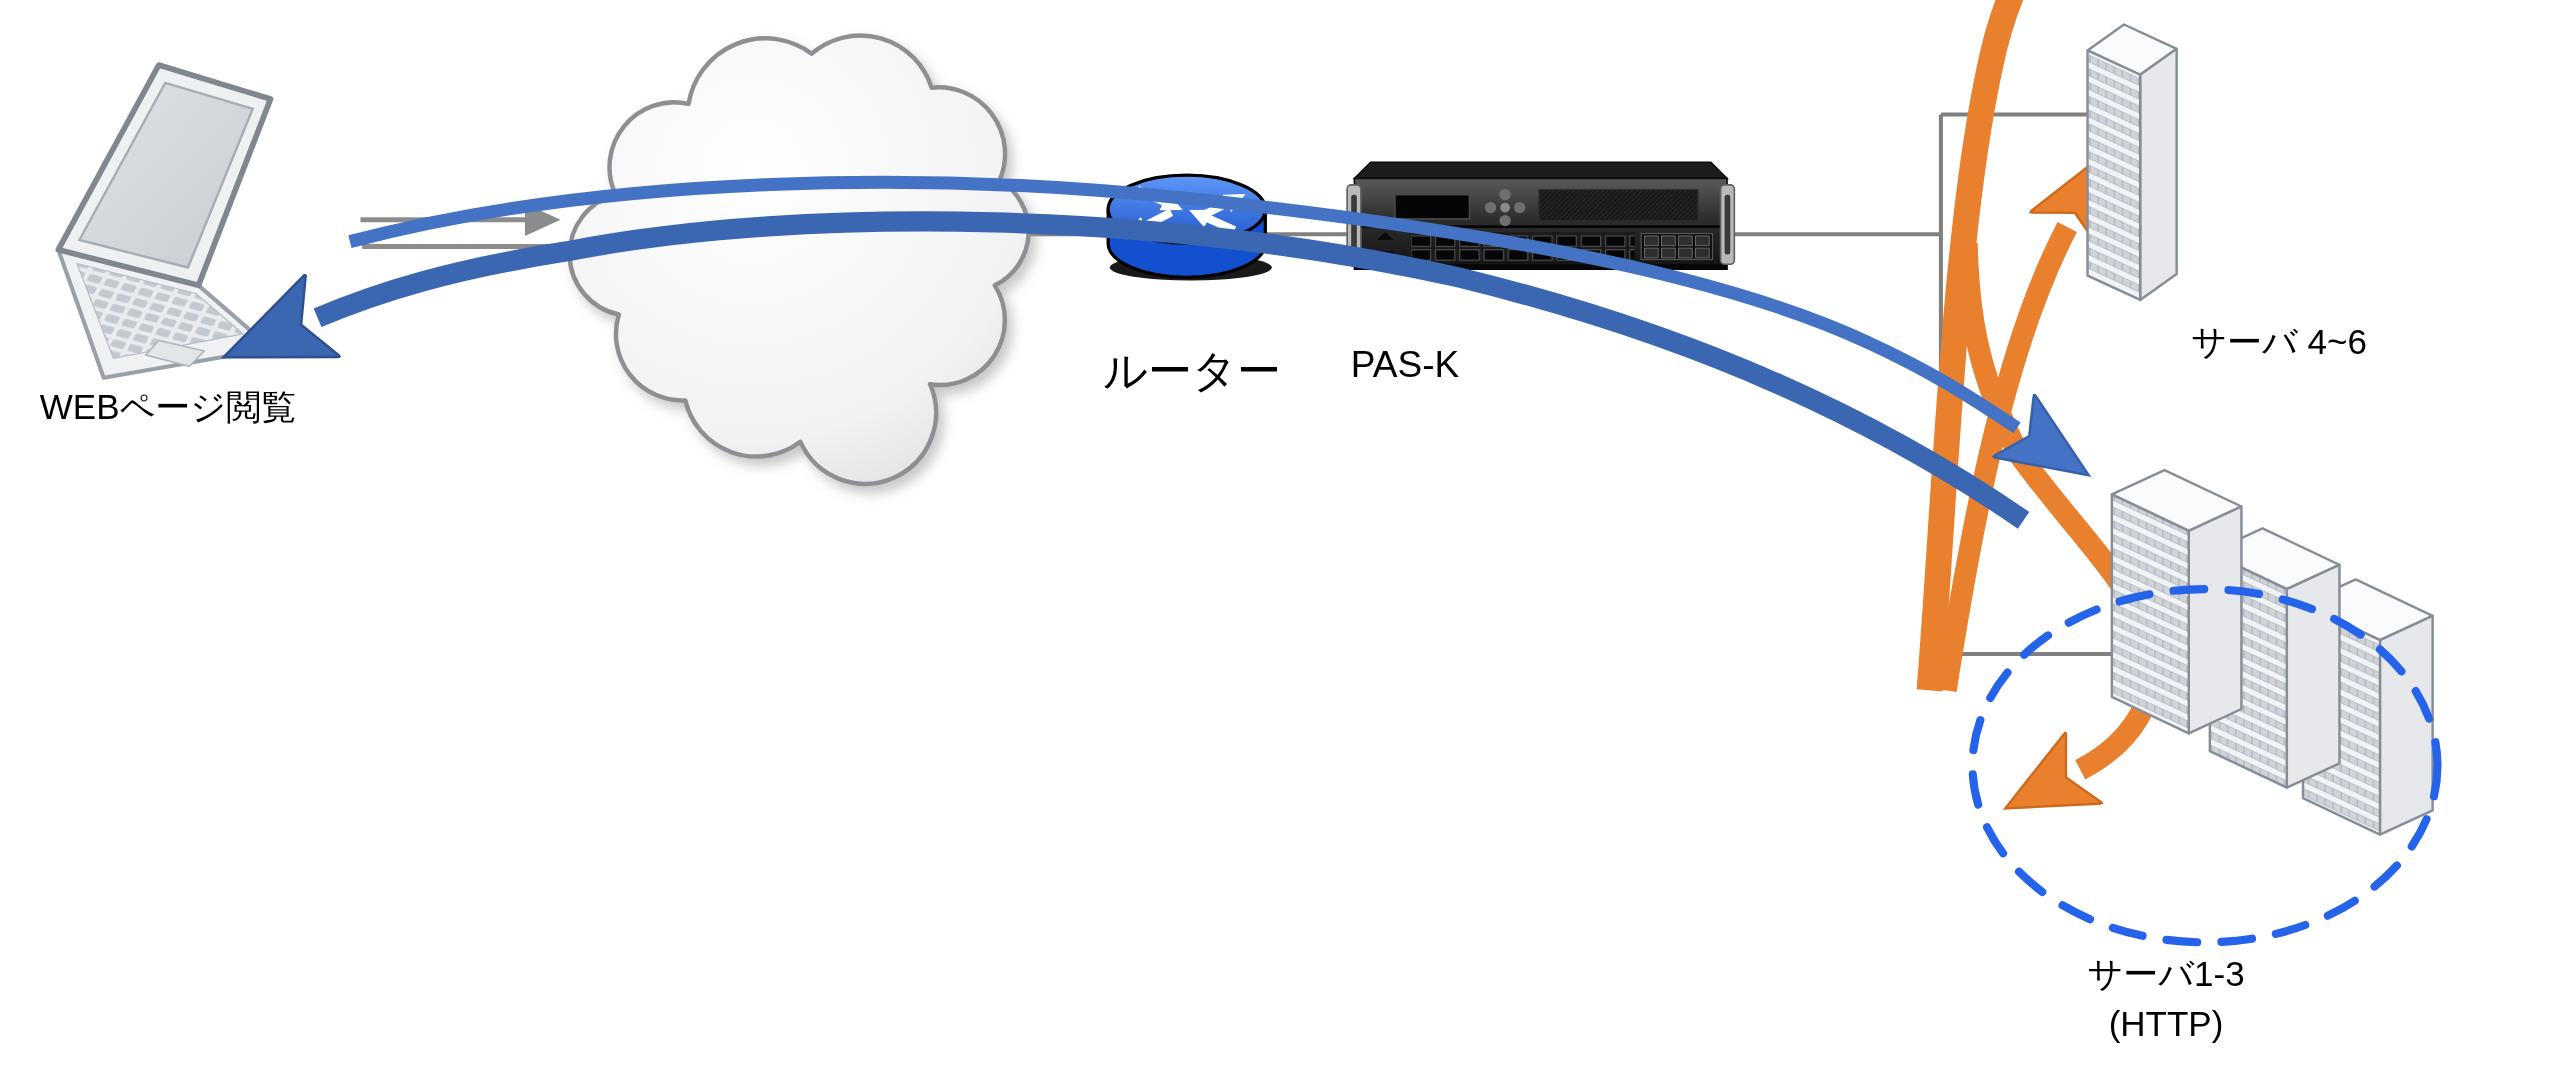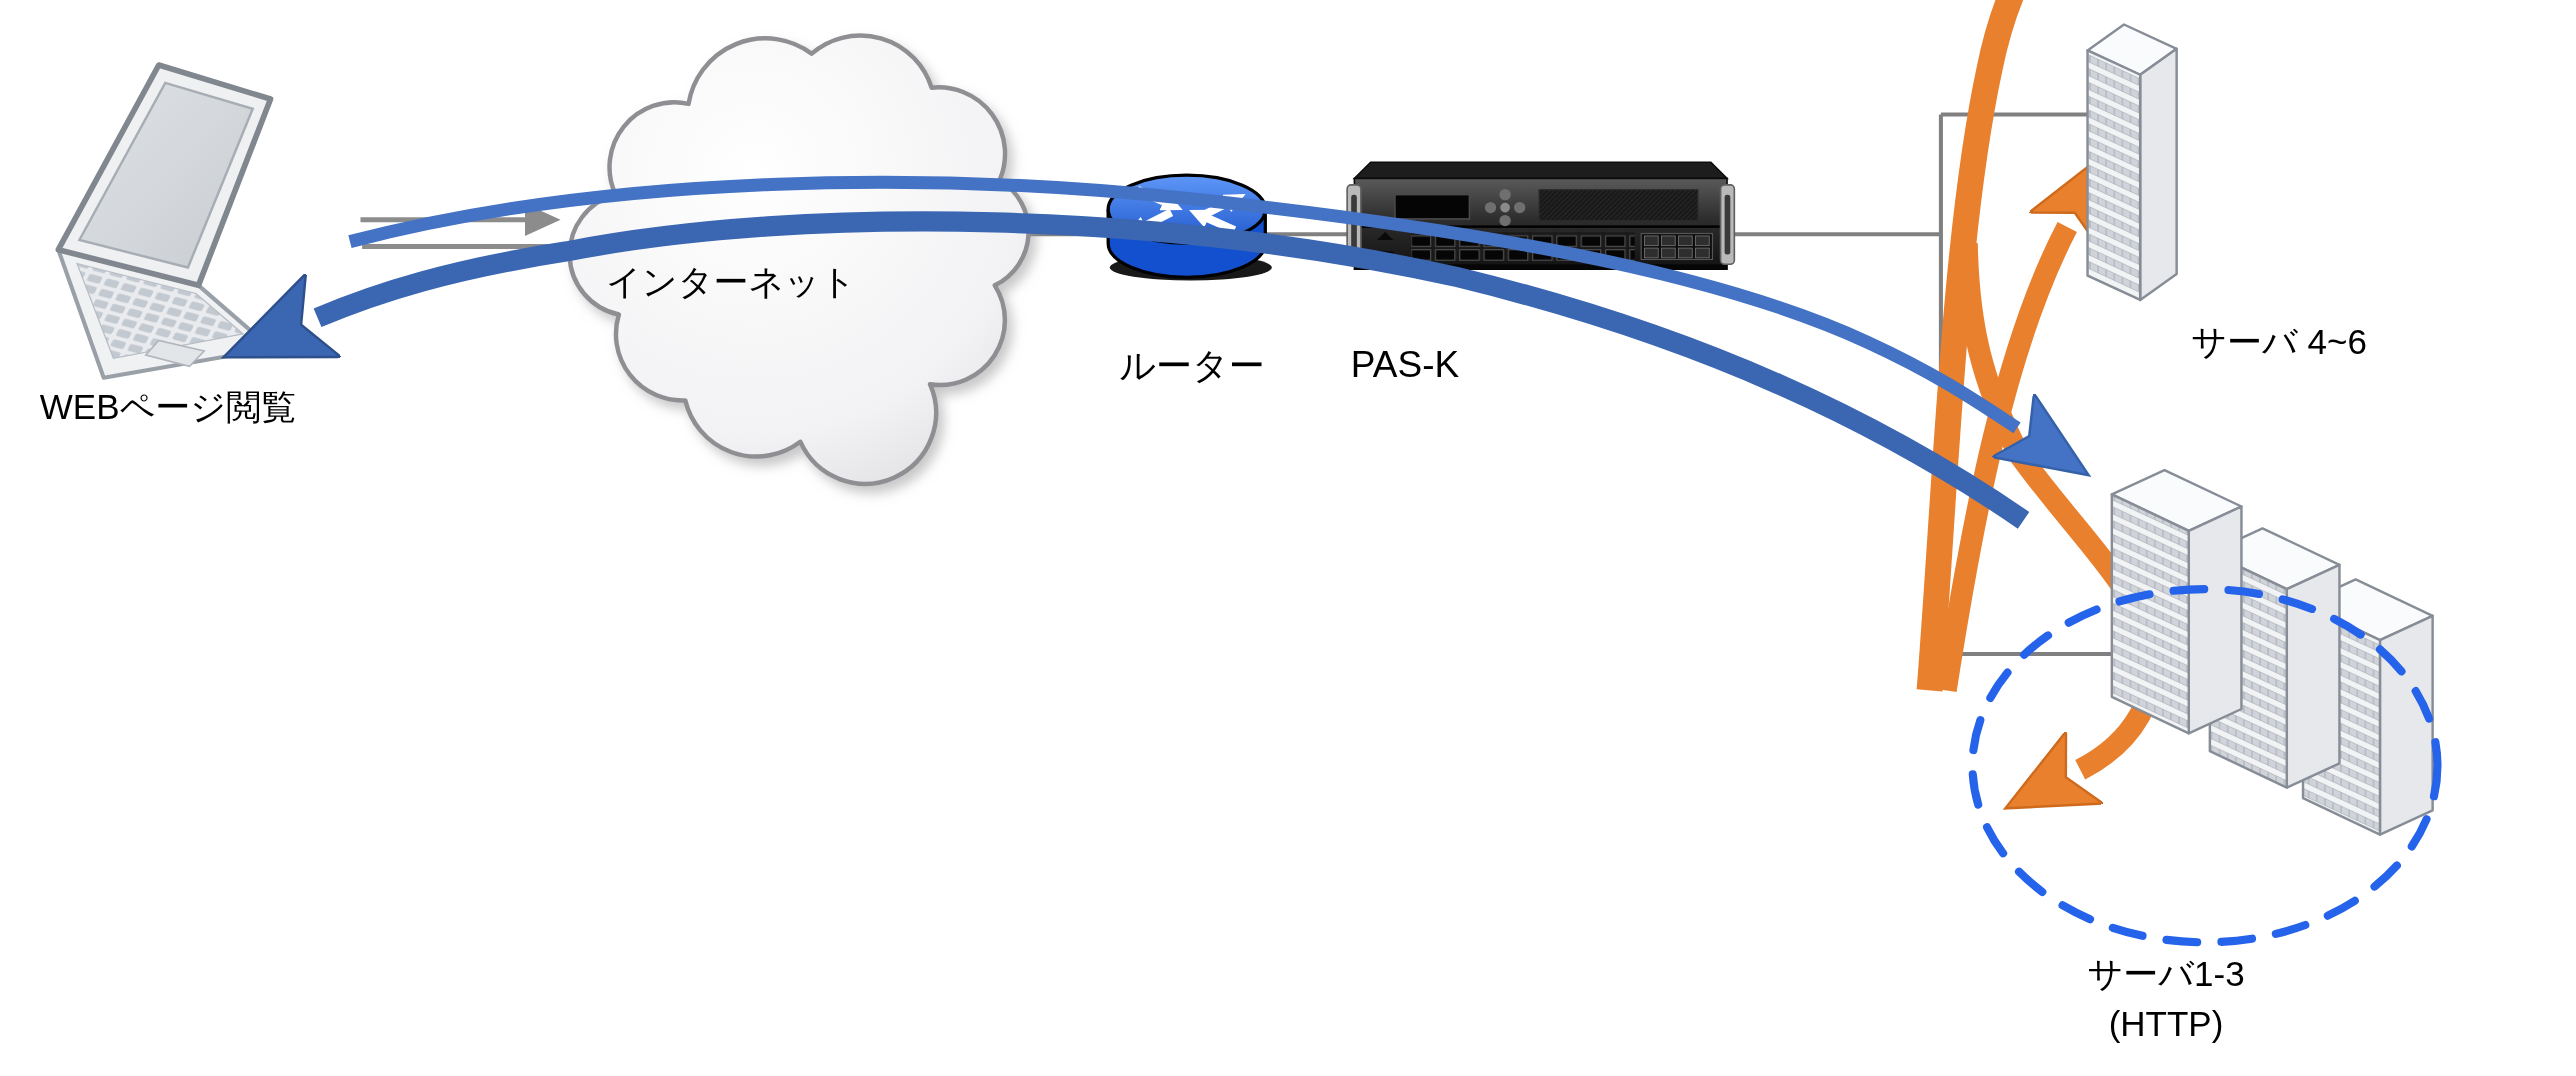--- a/index.html
+++ b/index.html
@@ -216,23 +216,22 @@
     <g fill="none">
 
       <path d="M2498 642 C2320 520, 2100 415, 1800 342 C1440 262, 1000 252, 700 310 C558 332, 468 360, 392 392" stroke="#3A66B2" stroke-width="25" marker-end="url(#headBlueDark)"></path>
 
       <path d="M432 298 C750 215, 1150 210, 1478 246 C1810 282, 2110 332, 2305 422 C2392 462, 2440 495, 2490 528" stroke="#4472C4" stroke-width="16" marker-end="url(#headBlueLight)"></path>
     </g>
   </svg>
 
   <div class="label" style="left:168px; top:382px;text-align:right;">WEBページ閲覧</div>
 
-  <div class="label" style="left:731px; top:257px;">インターネット</div>
-
-  <div class="label" style="left:1192px; top:340px; font-size:36px;">ルーター</div>
+
+  <div class="label" style="left:1192px; top:340px; font-size:44px;">ルーター</div>
 
   <div class="label" style="left:1405px; top:339px; font-size:37px;">PAS-K</div>
 
   <div class="label" style="left:2279px; top:317px;">
     <span class="ln">サーバ 4~6</span>
   </div>
 
   <div class="label" style="left:2166px; top:949px;">
     <span class="ln">サーバ1-3</span>
     <span class="ln">(HTTP)</span>

